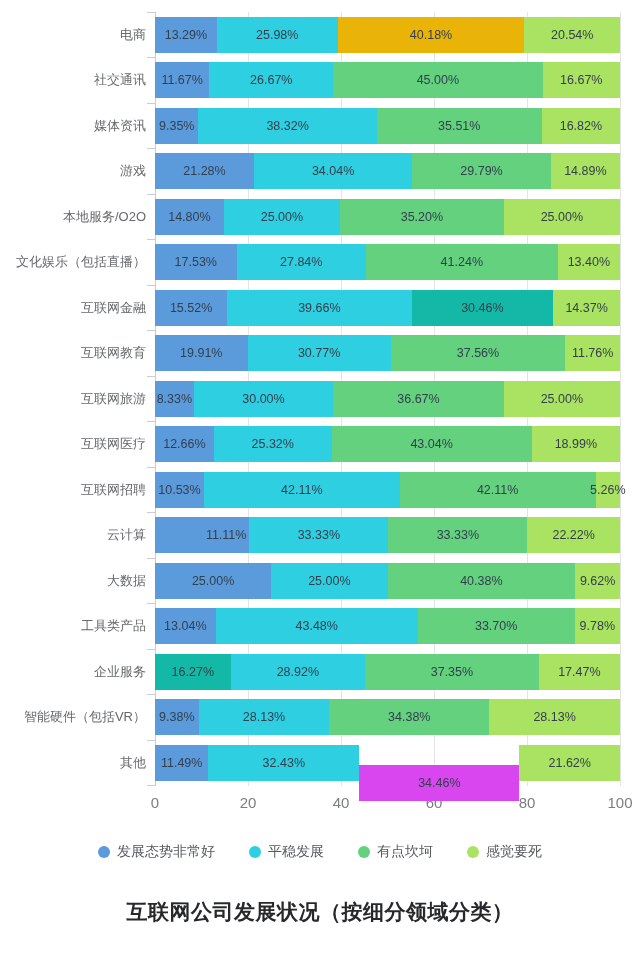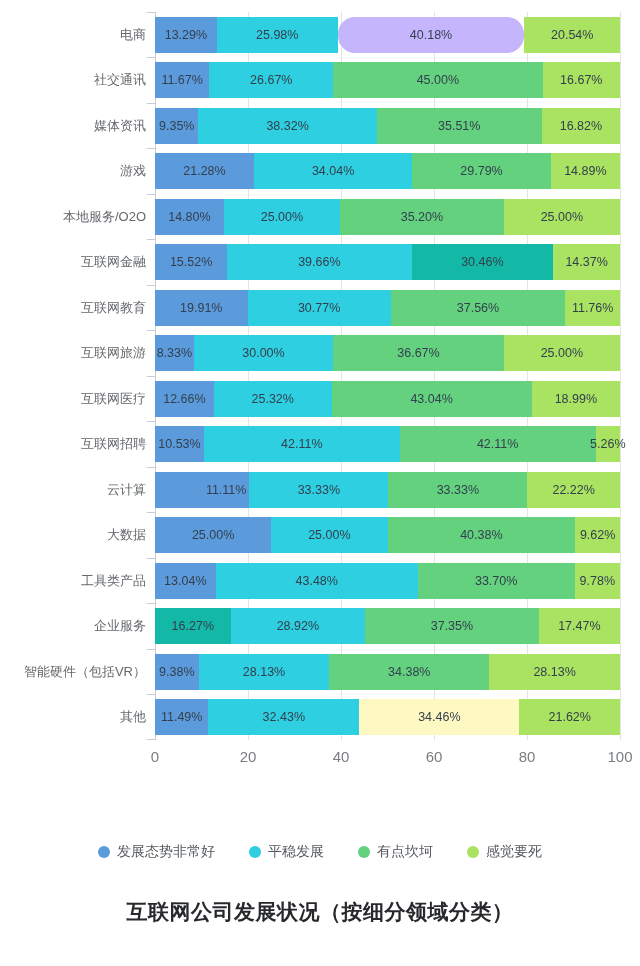--- a/index.html
+++ b/index.html
@@ -88,21 +88,21 @@
       <div class="rows">
           <div class="row">
             <div class="row-label">电商</div>
             <div class="bar">
               <div class="segment" style="background: rgb(91, 155, 220); flex-grow: 13.29; flex-basis: 0px;">
                 <span>13.29%</span>
               </div>
               <div class="segment" style="background: rgb(46, 207, 224); flex-grow: 25.98; flex-basis: 0px;">
                 <span>25.98%</span>
               </div>
-              <div class="segment" style="background: #c4b5fd; flex-grow: 40.18; flex-basis: 0px; border-radius: 17px;">
+              <div class="segment" style="background: #eab308; flex-grow: 40.18; flex-basis: 0px;">
                 <span>40.18%</span>
               </div>
               <div class="segment" style="background: rgb(169, 227, 97); flex-grow: 20.54; flex-basis: 0px;">
                 <span>20.54%</span>
               </div>
             </div>
           </div>
           <div class="row">
             <div class="row-label">社交通讯</div>
             <div class="bar">
@@ -165,20 +165,37 @@
               </div>
               <div class="segment" style="background: rgb(99, 209, 126); flex-grow: 35.2; flex-basis: 0px;">
                 <span>35.20%</span>
               </div>
               <div class="segment" style="background: rgb(169, 227, 97); flex-grow: 25; flex-basis: 0px;">
                 <span>25.00%</span>
               </div>
             </div>
           </div>
           <div class="row">
+            <div class="row-label">文化娱乐（包括直播）</div>
+            <div class="bar">
+              <div class="segment" style="background: rgb(91, 155, 220); flex-grow: 17.53; flex-basis: 0px;">
+                <span>17.53%</span>
+              </div>
+              <div class="segment" style="background: rgb(46, 207, 224); flex-grow: 27.84; flex-basis: 0px;">
+                <span>27.84%</span>
+              </div>
+              <div class="segment" style="background: rgb(99, 209, 126); flex-grow: 41.24; flex-basis: 0px;">
+                <span>41.24%</span>
+              </div>
+              <div class="segment" style="background: rgb(169, 227, 97); flex-grow: 13.4; flex-basis: 0px;">
+                <span>13.40%</span>
+              </div>
+            </div>
+          </div>
+          <div class="row">
             <div class="row-label">互联网金融</div>
             <div class="bar">
               <div class="segment" style="background: rgb(91, 155, 220); flex-grow: 15.52; flex-basis: 0px;">
                 <span>15.52%</span>
               </div>
               <div class="segment" style="background: rgb(46, 207, 224); flex-grow: 39.66; flex-basis: 0px;">
                 <span>39.66%</span>
               </div>
               <div class="segment" style="background: #14b8a6; flex-grow: 30.46; flex-basis: 0px;">
                 <span>30.46%</span>
@@ -343,21 +360,21 @@
           </div>
           <div class="row">
             <div class="row-label">其他</div>
             <div class="bar">
               <div class="segment" style="background: rgb(91, 155, 220); flex-grow: 11.49; flex-basis: 0px;">
                 <span>11.49%</span>
               </div>
               <div class="segment" style="background: rgb(46, 207, 224); flex-grow: 32.43; flex-basis: 0px;">
                 <span>32.43%</span>
               </div>
-              <div class="segment" style="background: #fef9c3; flex-grow: 34.46; flex-basis: 0px;">
+              <div class="segment" style="background: #d946ef; flex-grow: 34.46; flex-basis: 0px; margin-top: 20px;">
                 <span>34.46%</span>
               </div>
               <div class="segment" style="background: rgb(169, 227, 97); flex-grow: 21.62; flex-basis: 0px;">
                 <span>21.62%</span>
               </div>
             </div>
           </div>
         </div>
     </div>
     <div class="x-axis">

